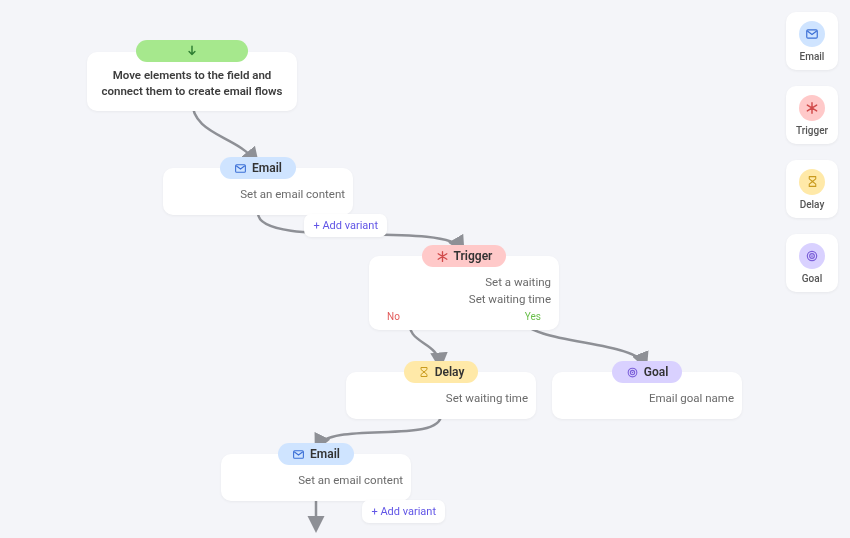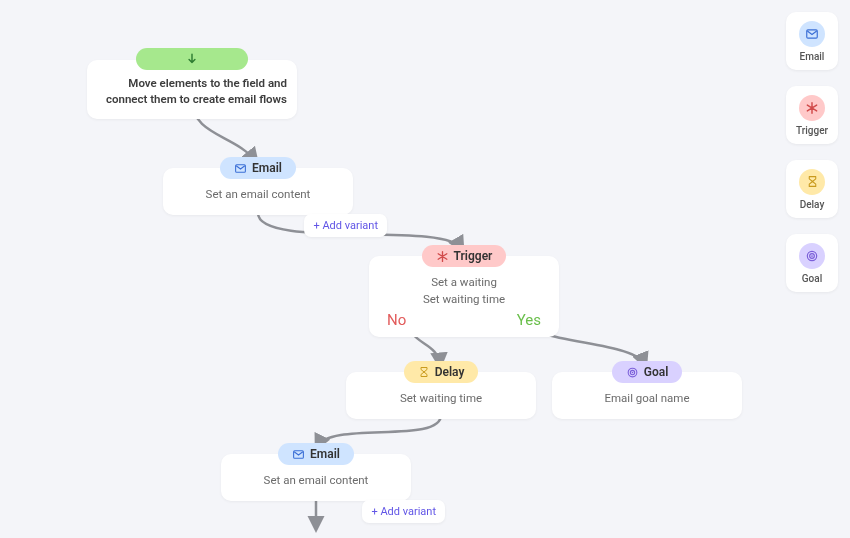--- a/index.html
+++ b/index.html
@@ -46,24 +46,23 @@
       font-size: 12px;
       font-weight: 600;
       color: #333;
     }
     .badge-email { background: #cfe4ff; }
     .badge-trigger { background: #ffc9c9; }
     .badge-delay { background: #ffe9a8; }
     .badge-goal { background: #d9d1ff; }
 
     .start-node {
-      left: 87px; top: 60px;
+      left: 87px; top: 52px;
       width: 210px;
       padding: 0 0 10px 0;
-      text-align: right;
     }
     .start-badge-wrap {
       display: flex;
       justify-content: center;
       margin-top: -12px;
     }
     .start-badge {
       background: #a6e88d;
       width: 112px;
       height: 22px;
@@ -87,20 +86,21 @@
     .flow-badge-wrap {
       display:flex;
       justify-content:center;
       margin-top: -11px;
     }
     .flow-body {
       font-size: 11.5px;
       color: #6b6b6b;
       padding: 7px 8px 2px 8px;
       line-height: 1.45;
+      text-align: right;
     }
 
     .add-variant {
       position: absolute;
       right: -34px;
       bottom: -22px;
       background: #fff;
       border-radius: 7px;
       font-size: 11px;
       color: #6155e6;
@@ -109,21 +109,21 @@
       z-index: 3;
       cursor: pointer;
       margin-top: 20px;
     }
 
     .trigger-node { width: 190px; padding: 0 0 6px 0; }
     .trigger-labels {
       display: flex;
       justify-content: space-between;
       padding: 2px 18px 2px 18px;
-      font-size: 15px;
+      font-size: 10px;
     }
     .no-lbl { color: #e25b5b; }
     .yes-lbl { color: #6abf4b; }
 
     
     .palette {
       position: absolute;
       right: 12px;
       top: 12px;
       display: flex;

